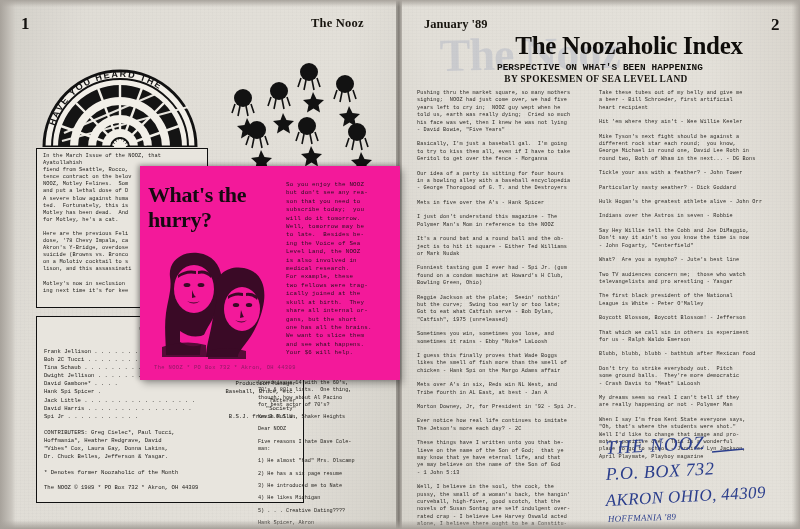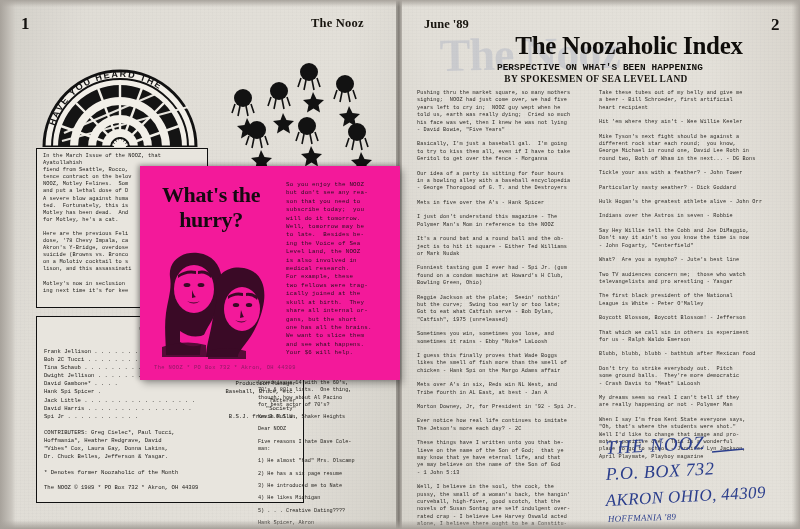--- a/index.html
+++ b/index.html
@@ -77,21 +77,21 @@
 
   
   #letters{position:absolute;left:258px;top:380px;width:135px;}
   #letters div{font-family:"Liberation Mono",monospace;font-size:5.2px;line-height:7.3px;
     color:#262420;white-space:pre-wrap;margin-bottom:5px;}
 
   
   #flyer{position:absolute;left:140px;top:166px;width:260px;height:214px;
     background:#f3199a;box-shadow:-2px -1px 5px rgba(0,0,0,.35),3px 4px 7px rgba(0,0,0,.28);}
   #flyer-left{position:absolute;left:0;top:0;width:140px;height:214px;overflow:hidden;}
-  #flyer-headline{position:absolute;left:8px;top:16px;width:126px;text-align:center;
+  #flyer-headline{position:absolute;left:8px;top:16px;width:126px;text-align:left;
     font-family:"Liberation Serif",serif;font-weight:bold;font-size:22px;line-height:25px;
     color:#140a10;letter-spacing:-.4px;}
   #flyer-photo{position:absolute;left:10px;top:77px;width:124px;height:122px;}
   #flyer-footer{position:absolute;left:14px;top:199px;width:240px;
     font-family:"Liberation Mono",monospace;font-size:5.4px;color:#8d1a64;letter-spacing:.4px;}
   #flyer-right{position:absolute;left:146px;top:15px;width:106px;height:192px;}
   #flyer-right p{margin:0;font-family:"Liberation Mono",monospace;font-size:5.8px;
     line-height:8.4px;color:#24101c;letter-spacing:.25px;white-space:pre-wrap;}
 
   
@@ -353,21 +353,21 @@
 skull at birth.  They
 share all internal or-
 gans, but the short
 one has all the brains.
 We want to slice them
 and see what happens.
 Your $6 will help.</p>
     </div>
   </div>
 
-  <div id="idx-date">June '89</div>
+  <div id="idx-date">January '89</div>
   <div id="idx-title">The Noozaholic Index</div>
   <div id="idx-sub1">PERSPECTIVE ON WHAT'S BEEN HAPPENING</div>
   <div id="idx-sub2">BY SPOKESMEN OF  SEA  LEVEL  LAND</div>
 
   <div class="idx-col" id="idx-col-a">
     <p>Pushing thru the market square, so many mothers
 sighing;  NOOZ had just come over, we had five
 years left to cry in;  NOOZ guy wept when he
 told us, earth was really dying;  Cried so much
 his face was wet, then I knew he was not lying

